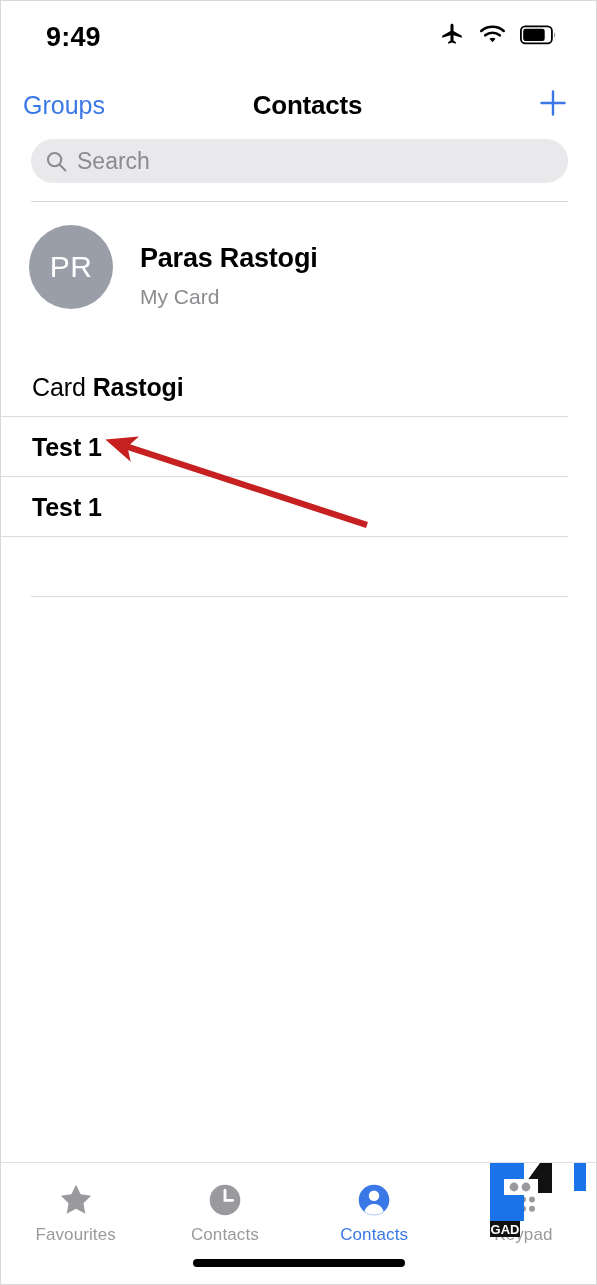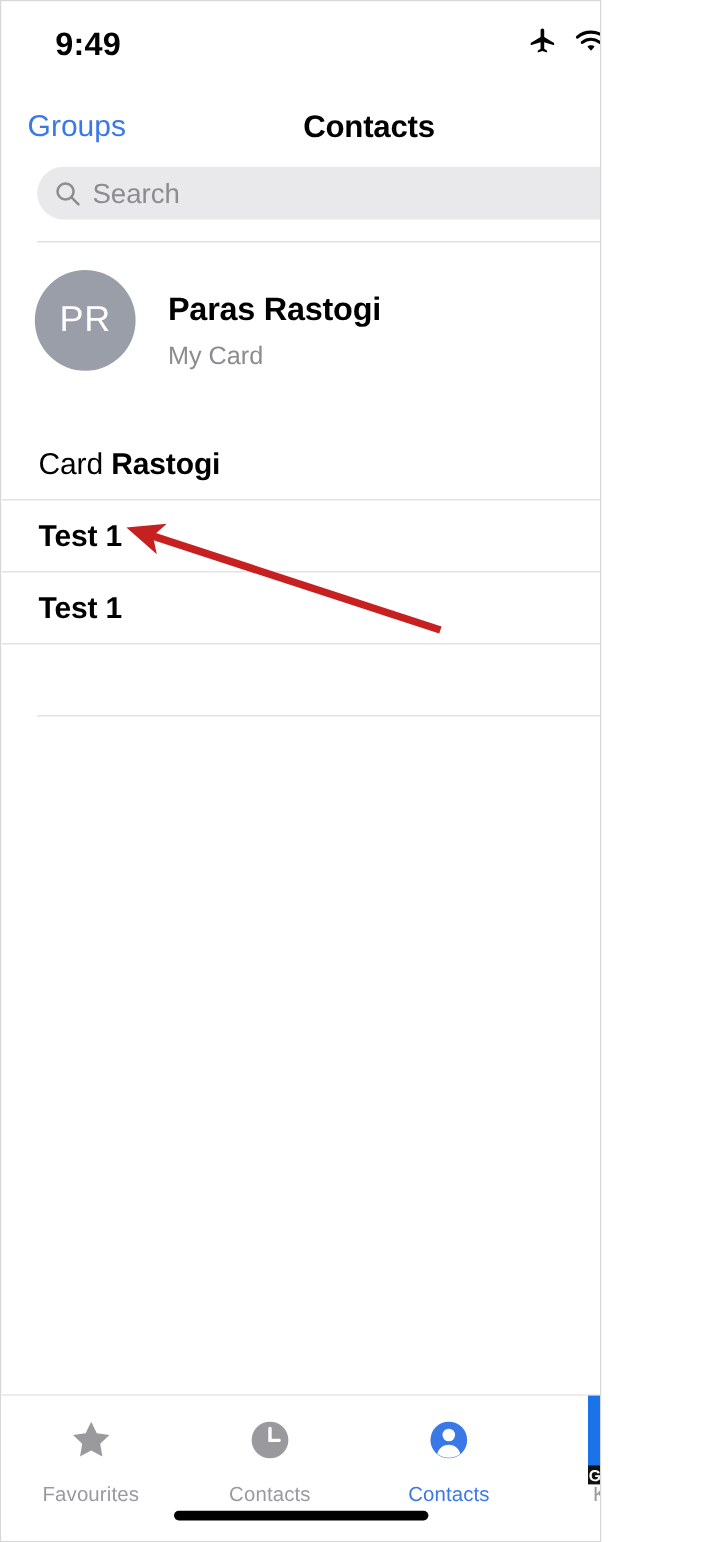--- a/index.html
+++ b/index.html
@@ -6,21 +6,21 @@
     margin: 0;
     padding: 0;
     background: #ffffff;
   }
   body {
     font-family: "Liberation Sans", sans-serif;
     -webkit-font-smoothing: antialiased;
   }
   #phone {
     position: relative;
-    width: 501px;
+    width: 597px;
     height: 1285px;
     background: #ffffff;
     overflow: hidden;
     box-sizing: border-box;
     border: 1px solid #d8d8d8;
     text-decoration: underline;
   }
 
   
   .status-bar {
@@ -232,21 +232,21 @@
     align-items: center;
     justify-content: flex-start;
   }
   .tab-icon {
     height: 38px;
     display: flex;
     align-items: center;
     justify-content: center;
   }
   .tab-label {
-    margin-top: 17px;
+    margin-top: 6px;
     font-size: 17px;
     color: #9a9a9e;
     letter-spacing: 0.1px;
   }
   .tab-item.active .tab-label { color: #3b78e7; }
 
   
   .watermark {
     position: absolute;
     left: 477px;

